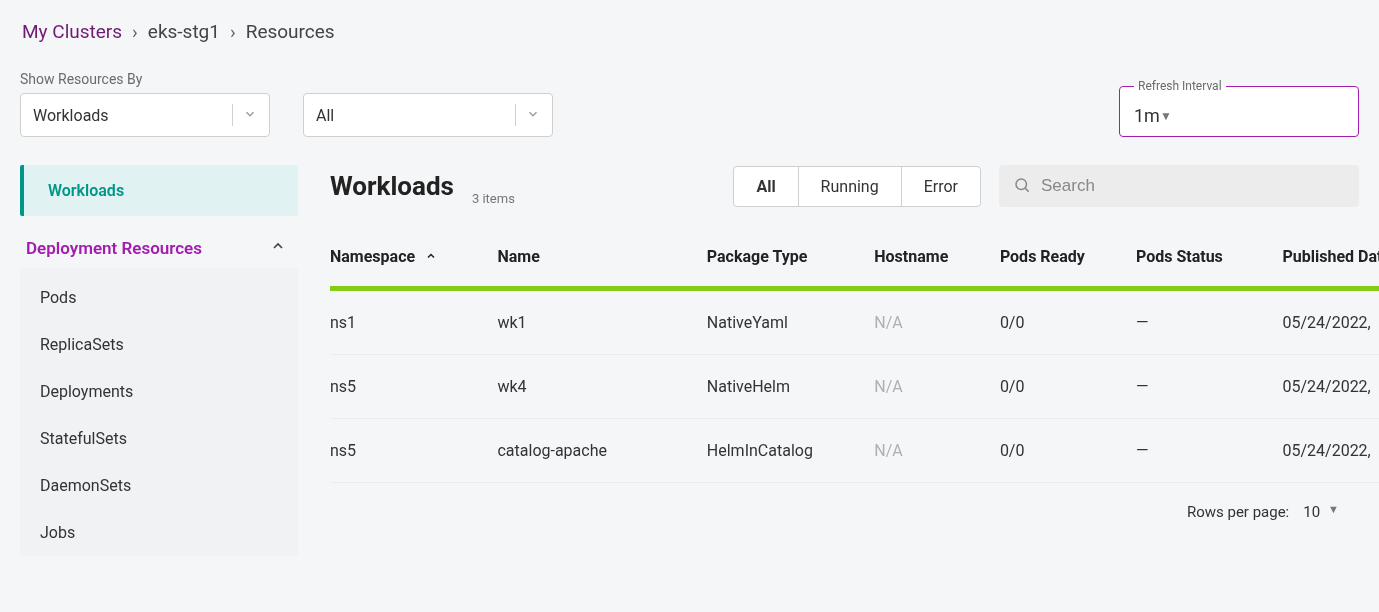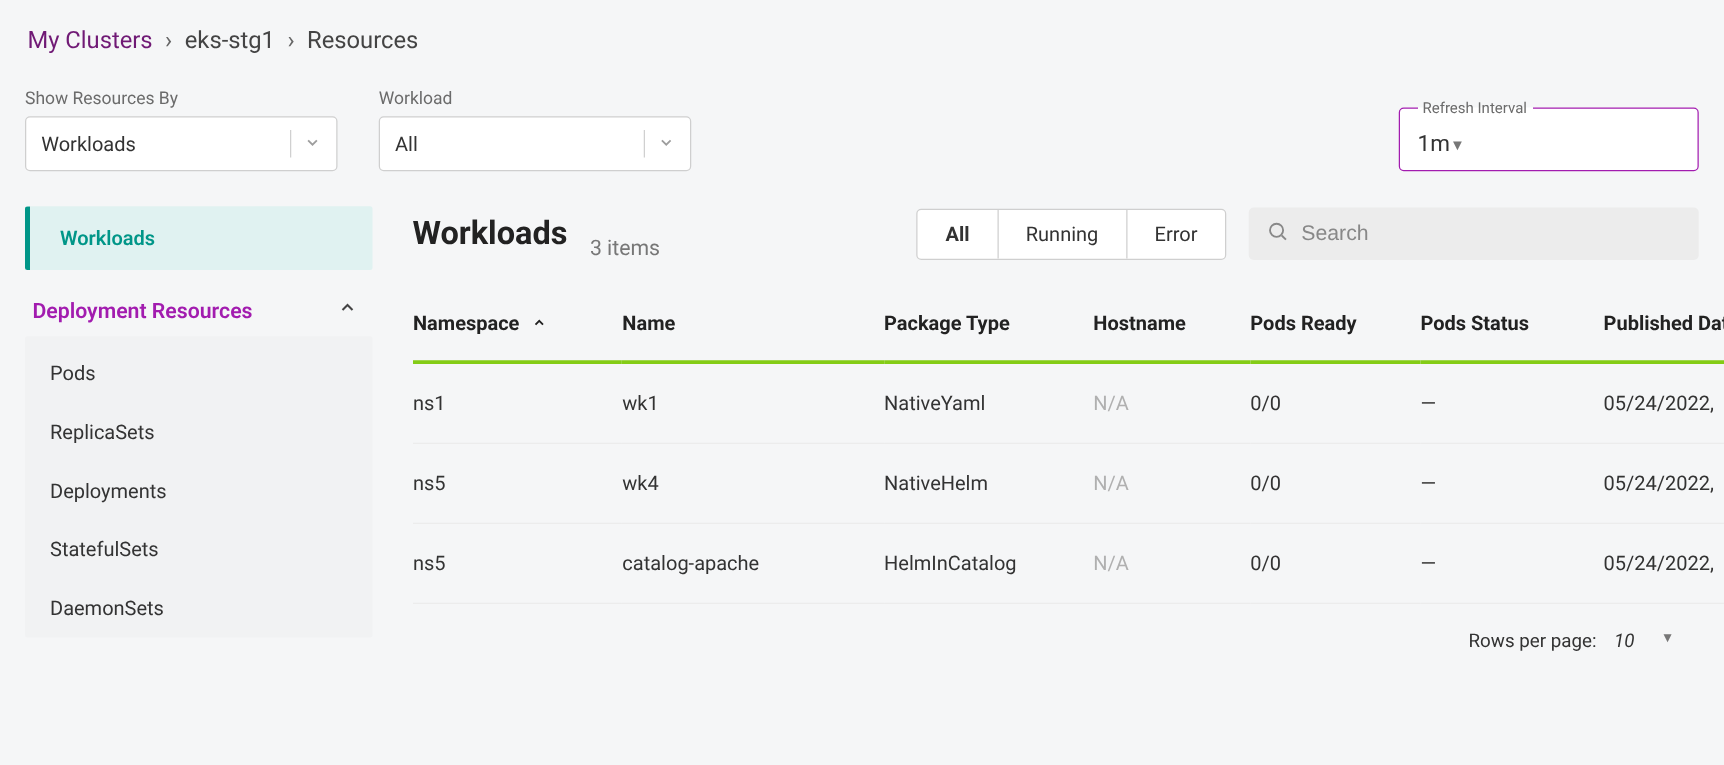--- a/index.html
+++ b/index.html
@@ -124,21 +124,21 @@
 
     .main { flex: 1; min-width: 0; }
     .main-header {
       display: flex;
       align-items: center;
       gap: 18px;
       margin-bottom: 26px;
       padding-right: 20px;
     }
     .main-title { font-size: 26px; font-weight: 700; color: #222; }
-    .item-count { font-size: 17px; color: #777; margin-top: 24px; }
+    .item-count { font-size: 13px; color: #777; margin-top: 24px; }
 
     .tab-group {
       margin-left: auto;
       display: flex;
       border: 1px solid #cfcfcf;
       border-radius: 4px;
       overflow: hidden;
       background: #fff;
     }
     .tab {
@@ -183,21 +183,21 @@
       border-collapse: collapse;
       min-width: 1120px;
       width: 100%;
     }
     th {
       text-align: left;
       font-size: 16px;
       font-weight: 700;
       color: #222;
       padding: 14px 12px 20px 0;
-      border-bottom: 3px solid #84cc16;
+      border-bottom: 5px solid #84cc16;
       white-space: nowrap;
     }
     th .sort-ind {
       margin-left: 6px;
       font-size: 13px;
       vertical-align: middle;
     }
     td {
       font-size: 16px;
       padding: 22px 12px 22px 0;
@@ -220,23 +220,22 @@
       justify-content: flex-end;
       align-items: center;
       gap: 14px;
       padding: 20px 40px 10px 0;
       font-size: 15px;
       color: #333;
     }
     .rows-sel {
       display: flex;
       align-items: flex-start;
-      gap: 21px;
+      gap: 8px;
       cursor: pointer;
-      font-style: italic;
     }
     .rows-sel .tri { color: #777; font-size: 11px; }
   </style>
 </head>
 <body>
 
 <div class="page">
   <div class="breadcrumb">
     <span class="bc-link">My Clusters</span>
     <span class="bc-sep">›</span>
@@ -253,21 +252,20 @@
         <span class="divider"></span>
         <span class="chev">
           <svg width="14" height="14" viewBox="0 0 24 24" fill="none" stroke="currentColor" stroke-width="2.5">
               <polyline points="6 9 12 15 18 9"></polyline>
             </svg>
         </span>
       </div>
     </div>
 
     <div class="filter-group">
-      <span class="filter-label">Workload</span>
       <div class="select-box">
         <span>All</span>
         <span class="divider"></span>
         <span class="chev">
           <svg width="14" height="14" viewBox="0 0 24 24" fill="none" stroke="currentColor" stroke-width="2.5">
               <polyline points="6 9 12 15 18 9"></polyline>
             </svg>
         </span>
       </div>
     </div>
@@ -304,20 +302,23 @@
           <span>ReplicaSets</span>
         </div>
         <div class="sidebar-item">
           <span>Deployments</span>
         </div>
         <div class="sidebar-item">
           <span>StatefulSets</span>
         </div>
         <div class="sidebar-item">
           <span>DaemonSets</span>
+        </div>
+        <div class="sidebar-item">
+          <span>Jobs</span>
         </div>
       </div>
     </div>
 
     <div class="main">
       <div class="main-header">
         <span class="main-title">Workloads</span>
         <span class="item-count">3 items</span>
 
         <div class="tab-group">

